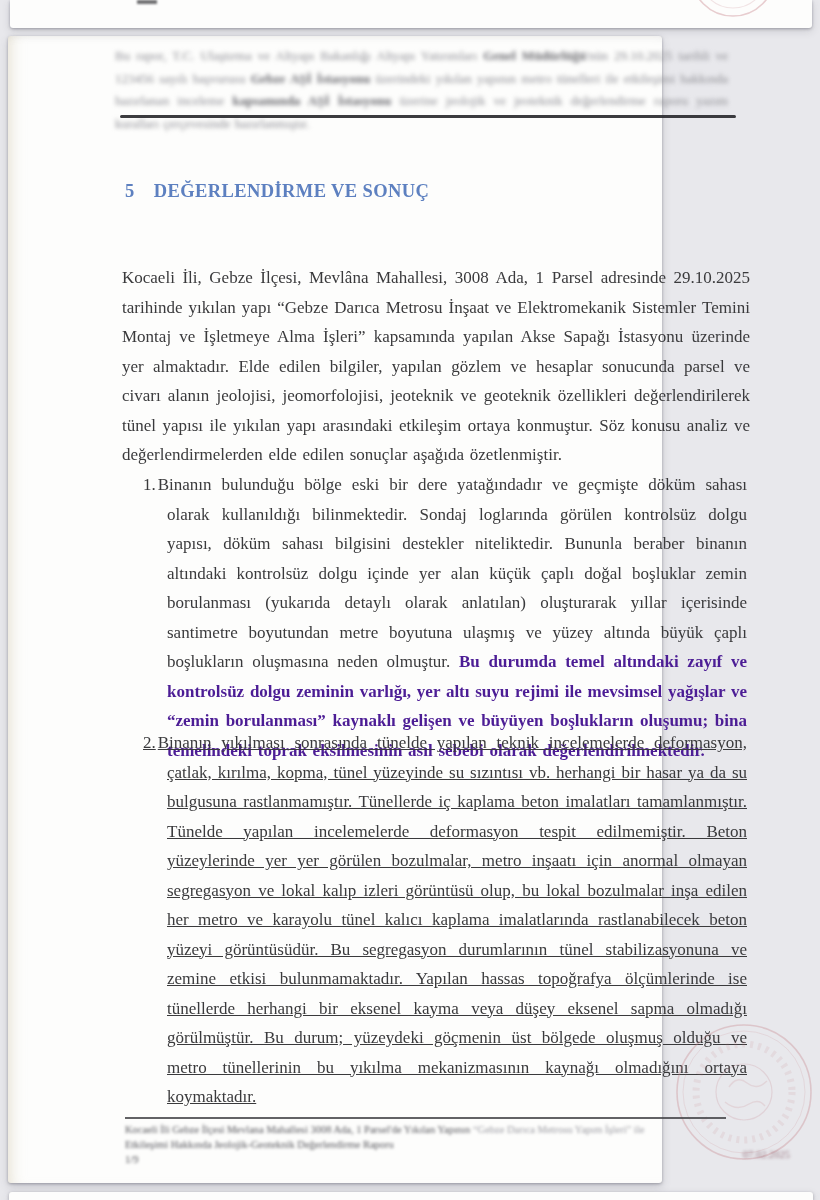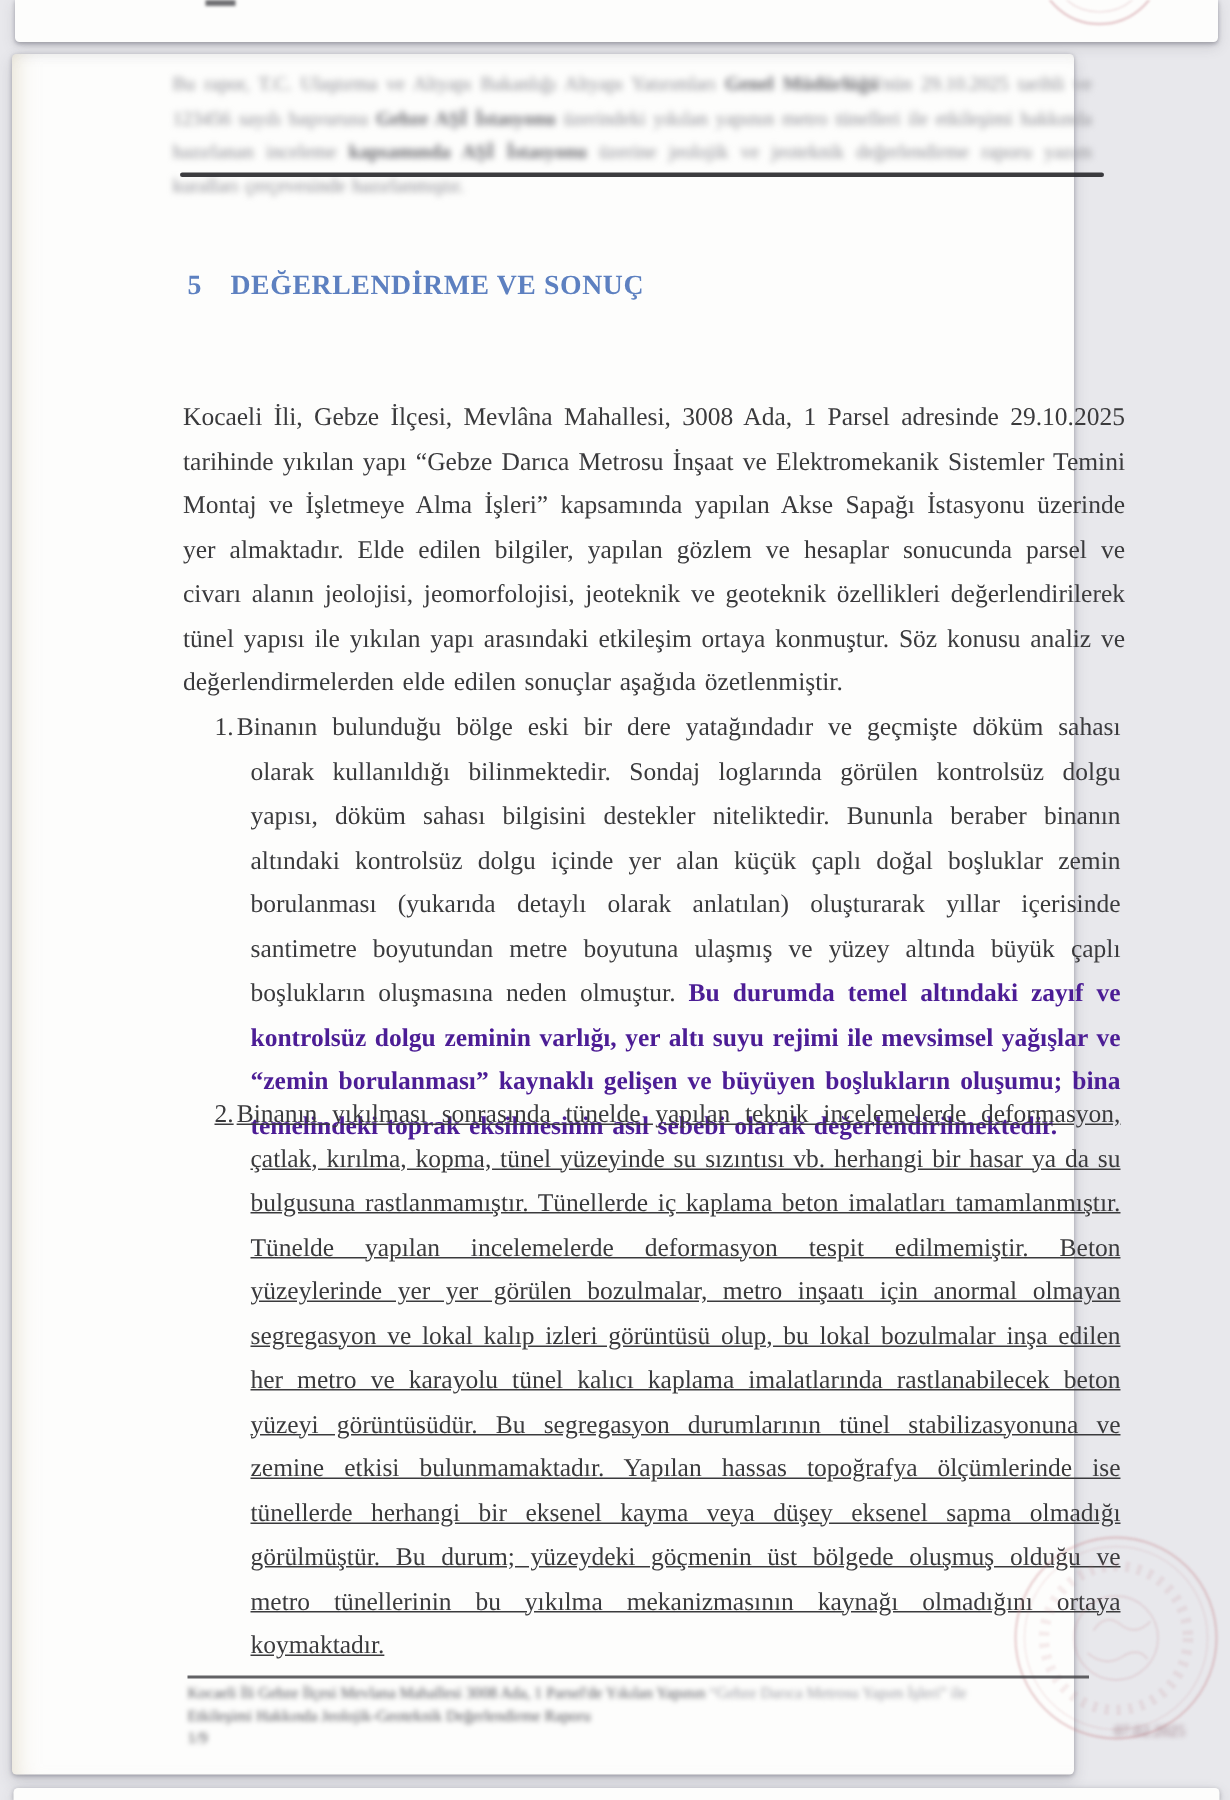--- a/index.html
+++ b/index.html
@@ -13,21 +13,21 @@
 
   
   .sheet {
     position:absolute;
     background:#fdfdfc;
     border-radius:3px;
     box-shadow:0 1px 3px rgba(70,70,85,.4), 0 3px 9px rgba(70,70,85,.18);
   }
   .sheet-prev { left:10px; top:0; width:802px; height:28px; border-radius:0 0 3px 3px; }
   .sheet-main {
-    left:8px; top:36px; width:708px; height:1147px;
+    left:8px; top:36px; width:654px; height:1147px;
     box-shadow:0 1px 3px rgba(70,70,85,.4), 0 4px 10px rgba(70,70,85,.2),
                inset 14px 0 16px -13px rgba(205,195,165,.55),
                inset 0 8px 9px -8px rgba(120,120,135,.18);
   }
   .sheet-next { left:9px; top:1192px; width:804px; height:8px; border-radius:3px 3px 0 0; }
 
   
   .prev-mark {
     position:absolute; left:127px; top:0; width:20px; height:4px;
     background:#4c4c50; filter:blur(1px); opacity:.8;

